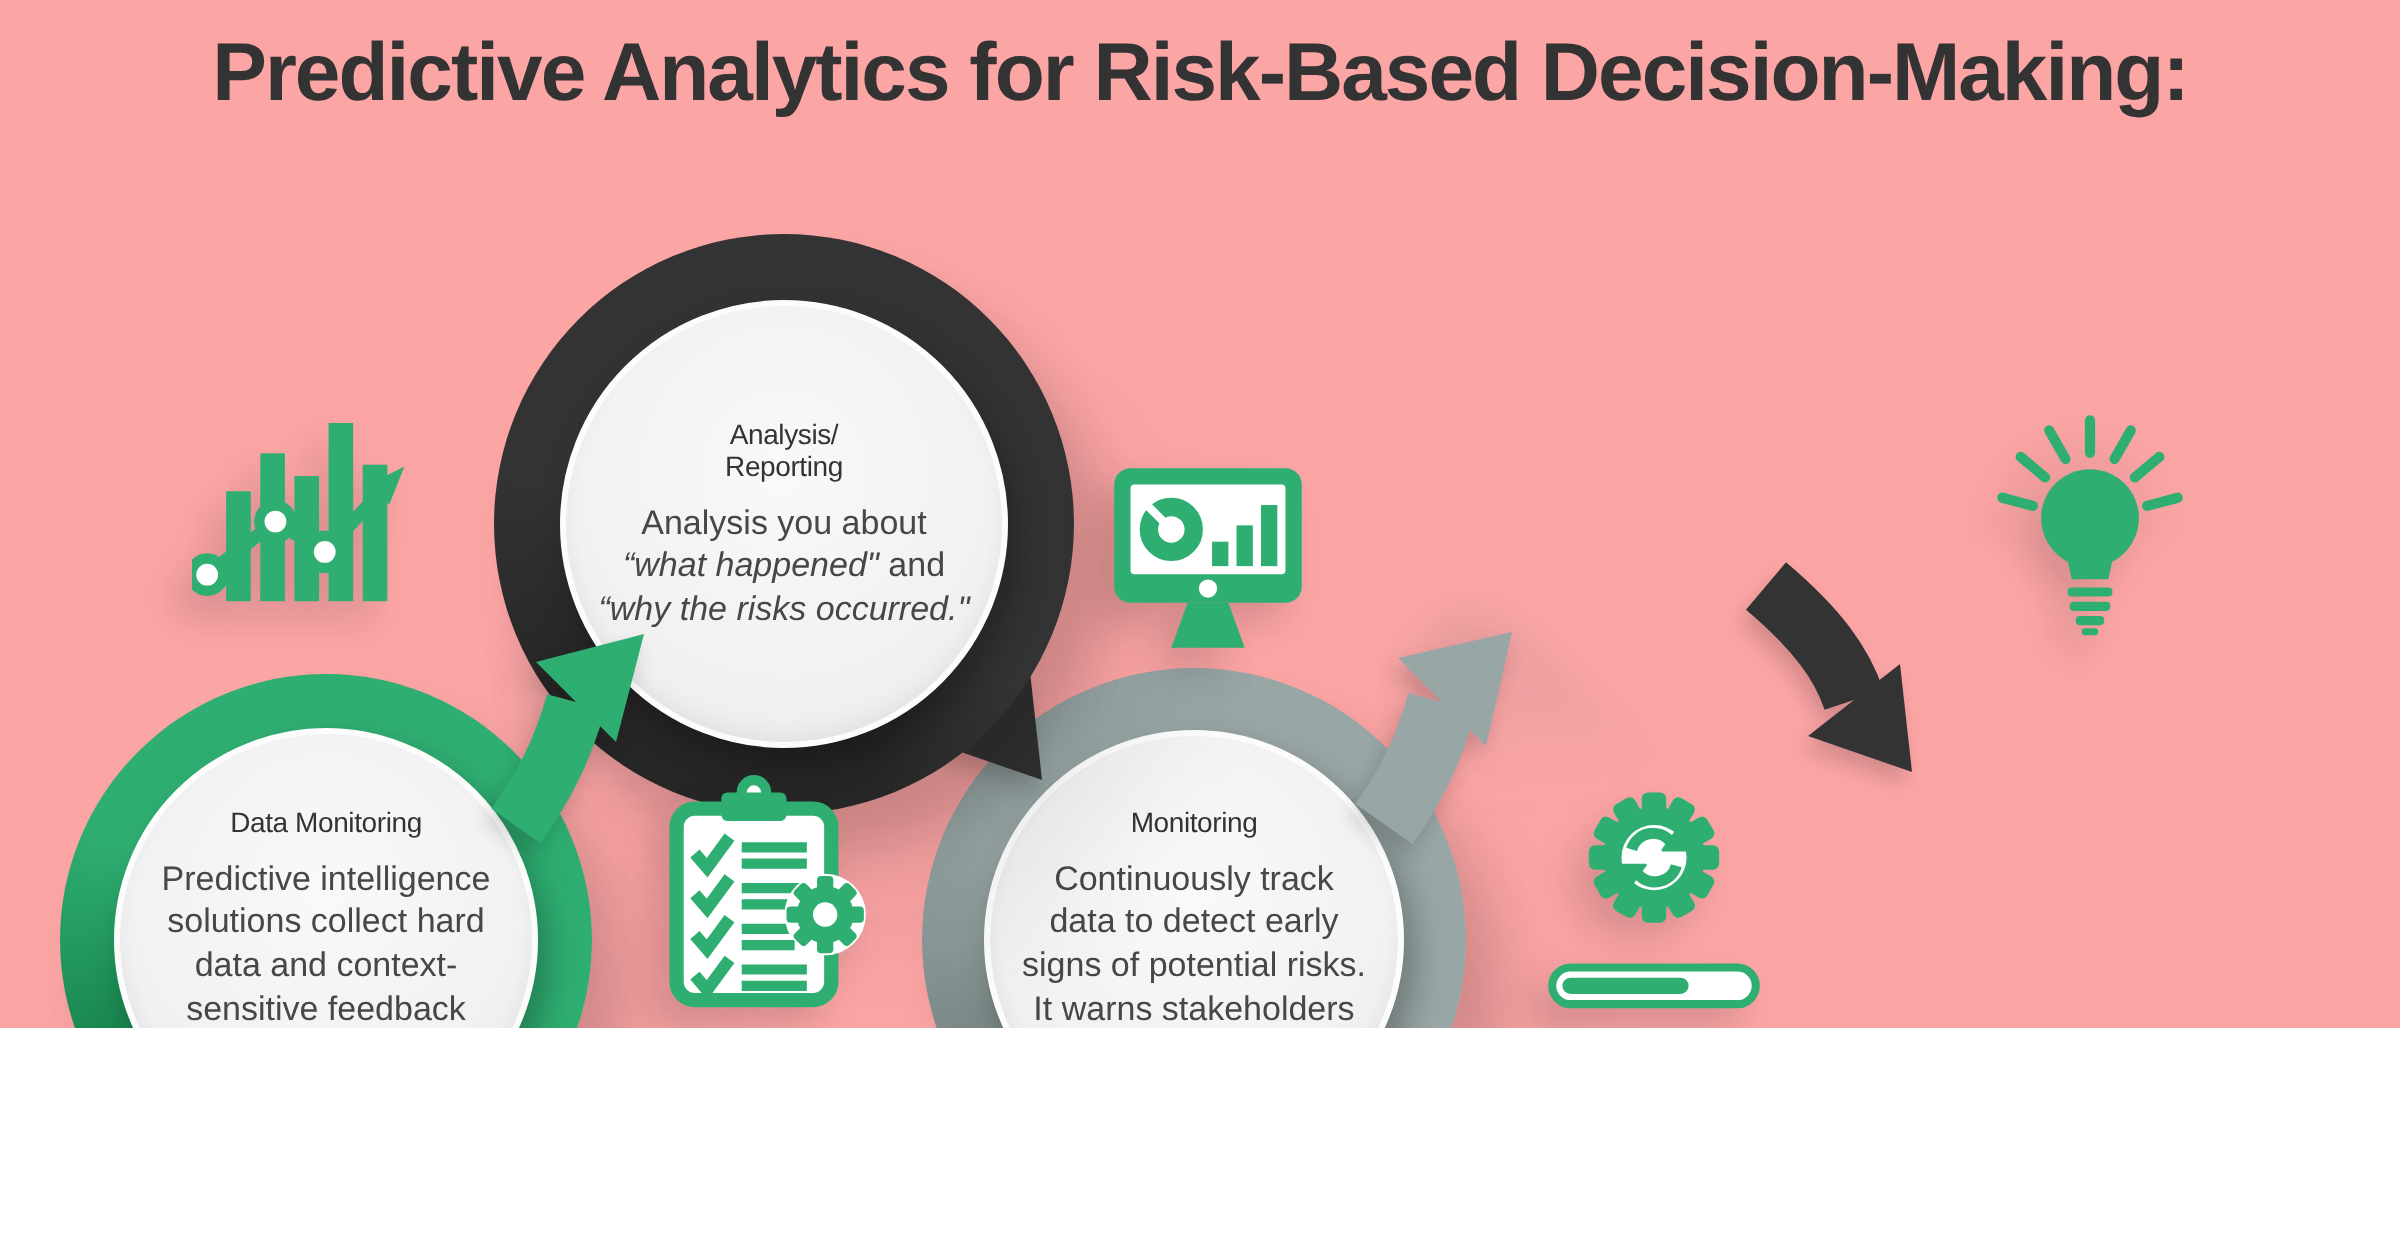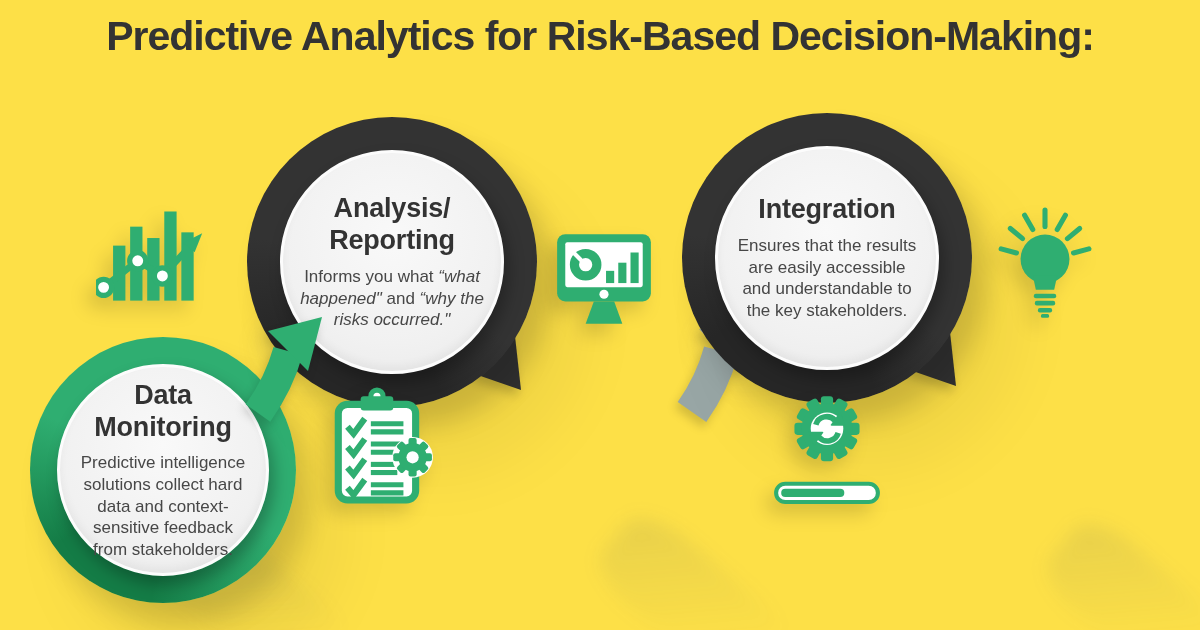--- a/index.html
+++ b/index.html
@@ -1,17 +1,17 @@
 <!DOCTYPE html>
 <html><head>
 <meta charset="utf-8">
 <style>
   html,body{margin:0;padding:0;background:#fff;}
   #stage{
-    position:relative;width:1200px;height:630px;overflow:hidden;background:#fde047;
+    position:relative;width:1200px;height:514px;overflow:hidden;background:#fca5a5;
     font-family:"Liberation Sans","DejaVu Sans",sans-serif;
   }
   
   .title{
     position:absolute;top:14px;left:0;width:100%;text-align:center;
     font-weight:700;color:#333;font-size:41px;line-height:1.1;letter-spacing:-1px;
   }
   
   .streak{
     position:absolute;z-index:0;border-radius:30%;
@@ -46,21 +46,21 @@
   #c5{left:906px;top:336px;width:268px;height:268px;--inset:28px;}
   .inner{
     position:absolute;inset:var(--inset);border-radius:50%;box-sizing:border-box;
     background:radial-gradient(circle at 50% 38%,#f9f9f9 0%,#f1f1f1 62%,#e9e9e9 100%);
     border:3px solid #fcfcfc;
     box-shadow:5px 9px 16px rgba(0,0,0,.28), inset 0 -5px 9px rgba(0,0,0,.045);
     display:flex;flex-direction:column;justify-content:center;align-items:center;
     text-align:center;padding:10px 16px;
   }
   .step-heading{
-    margin:0 0 9px;font-size:27px;font-weight:700;color:#333;line-height:1.18;
+    margin:0 0 9px;font-size:14px;font-weight:400;color:#333;line-height:1.18;
     white-space:pre-line;letter-spacing:-.2px;
   }
   .step-body{margin:0;font-size:17px;color:#474747;line-height:1.27;}
   .step-body i{font-style:italic;}
   
   .arrow-layer{position:absolute;left:0;top:0;pointer-events:none;}
   #arrows-low{z-index:2;filter:drop-shadow(-3px 6px 5px rgba(0,0,0,.16));}
   #arrows-high{z-index:3;filter:drop-shadow(-3px 6px 5px rgba(0,0,0,.16));}
   .arrow-tail{fill:none;stroke:currentColor;}
   .arrow-head{fill:currentColor;stroke:none;}
@@ -88,20 +88,26 @@
   <div class="streak" id="st4"></div>
   <div class="streak" id="st5"></div>
 
   <div class="circle lower ring-green" id="c1">
     <div class="inner">
       <h3 class="step-heading">Data Monitoring</h3>
       <p class="step-body">Predictive intelligence solutions collect hard data and context-sensitive feedback from stakeholders.</p>
     </div>
   </div>
 
+  <div class="circle lower ring-gray" id="c3">
+    <div class="inner">
+      <h3 class="step-heading">Monitoring</h3>
+      <p class="step-body">Continuously track data to detect early signs of potential risks. It warns stakeholders about imminent risks.</p>
+    </div>
+  </div>
 
 
   <svg id="arrows-low" class="arrow-layer" width="1200" height="630" viewBox="0 0 1200 630">
     <g style="color: rgb(51, 51, 51);">
       <path class="arrow-tail" d="M448,297 C474,319 486,336 492,354" stroke-width="31"></path>
       <polygon class="arrow-head" points="521,390 515,336 469,372"></polygon>
     </g>
     <g style="color: rgb(152, 166, 165);">
       <path class="arrow-tail" d="M692,412 C704,395 714,377 721,351" stroke-width="35"></path>
       <polygon class="arrow-head" points="756,316 743,373 699,329"></polygon>
@@ -109,30 +115,24 @@
     <g style="color: rgb(51, 51, 51);">
       <path class="arrow-tail" d="M883,293 C909,315 921,332 927,350" stroke-width="31"></path>
       <polygon class="arrow-head" points="956,386 950,332 904,368"></polygon>
     </g>
   </svg>
 
   <div class="circle upper ring-dark" id="c2">
     <div class="inner">
       <h3 class="step-heading">Analysis/
 Reporting</h3>
-      <p class="step-body"><span>Informs you what </span><i>“what happened"</i><span> and </span><i>“why the risks occurred."</i></p>
+      <p class="step-body"><span>Analysis you about </span><i>“what happened"</i><span> and </span><i>“why the risks occurred."</i></p>
     </div>
   </div>
 
-  <div class="circle upper ring-dark" id="c4">
-    <div class="inner">
-      <h3 class="step-heading">Integration</h3>
-      <p class="step-body">Ensures that the results are easily accessible and understandable to the key stakeholders.</p>
-    </div>
-  </div>
 
   <svg id="arrows-high" class="arrow-layer" width="1200" height="630" viewBox="0 0 1200 630">
     <g style="color: rgb(47, 174, 113);">
       <path class="arrow-tail" d="M258,413 C270,396 281,377 288,351" stroke-width="30"></path>
       <polygon class="arrow-head" points="322,317 308,371 268,331"></polygon>
     </g>
   </svg>
 
   <div class="icon" id="icon1" style="color: rgb(47, 174, 113);">
     <svg viewBox="0 0 116 112" xmlns="http://www.w3.org/2000/svg">

